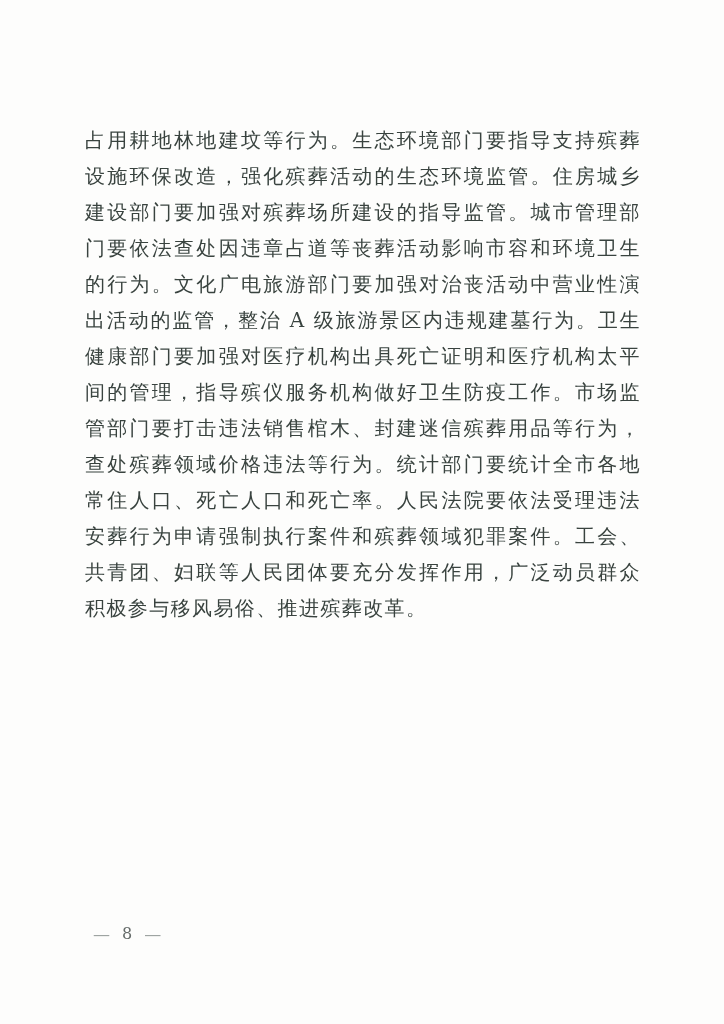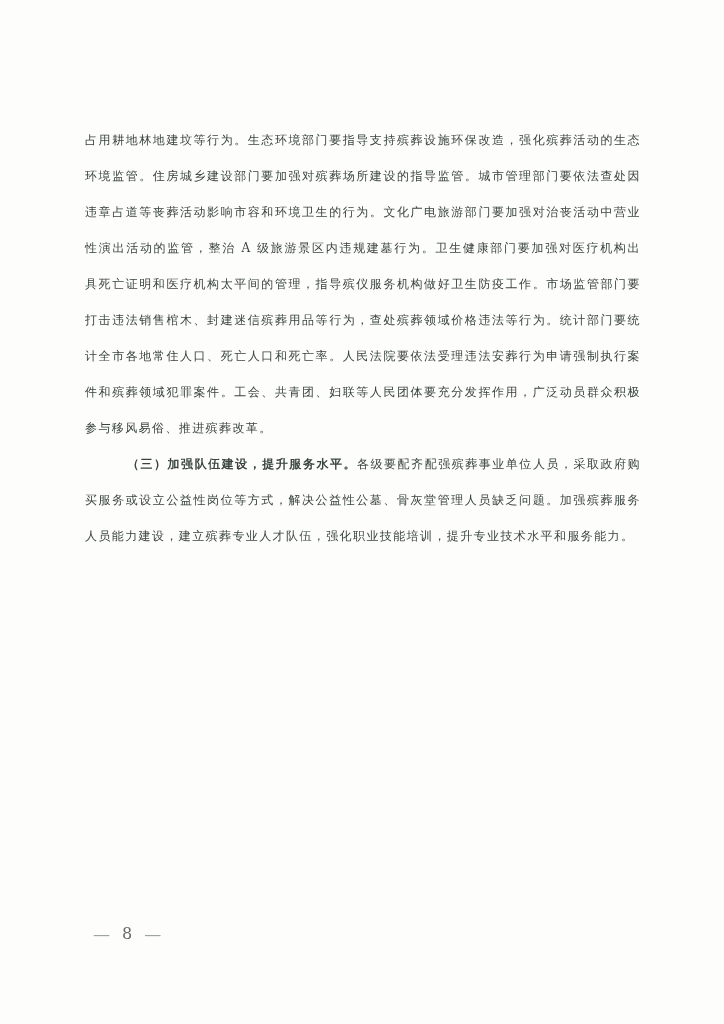--- a/index.html
+++ b/index.html
@@ -21,21 +21,21 @@
     }
     .content {
       position: absolute;
       left: 85px;
       top: 122px;
       width: 556px;
       color: #39433f;
     }
     .para {
       margin: 0;
-      font-size: 12px;
+      font-size: 20px;
       line-height: 36px;
       letter-spacing: 1.4px;
       text-align: justify;
       text-justify: inter-ideograph;
     }
     .para.indent {
       text-indent: 42px;
     }
     .lead {
       font-weight: bold;
@@ -61,21 +61,20 @@
     }
   </style>
 </head>
 <body>
 
 <div class="page">
   <div class="content">
 
     <p class="para"><span class="lead"></span><span>占用耕地林地建坟等行为。生态环境部门要指导支持殡葬设施环保改造，强化殡葬活动的生态环境监管。住房城乡建设部门要加强对殡葬场所建设的指导监管。城市管理部门要依法查处因违章占道等丧葬活动影响市容和环境卫生的行为。文化广电旅游部门要加强对治丧活动中营业性演出活动的监管，整治 A 级旅游景区内违规建墓行为。卫生健康部门要加强对医疗机构出具死亡证明和医疗机构太平间的管理，指导殡仪服务机构做好卫生防疫工作。市场监管部门要打击违法销售棺木、封建迷信殡葬用品等行为，查处殡葬领域价格违法等行为。统计部门要统计全市各地常住人口、死亡人口和死亡率。人民法院要依法受理违法安葬行为申请强制执行案件和殡葬领域犯罪案件。工会、共青团、妇联等人民团体要充分发挥作用，广泛动员群众积极参与移风易俗、推进殡葬改革。</span></p>
 
-    <p class="para indent"><span class="lead">（三）加强队伍建设，提升服务水平。</span><span>各级要配齐配强殡葬事业单位人员，采取政府购买服务或设立公益性岗位等方式，解决公益性公墓、骨灰堂管理人员缺乏问题。加强殡葬服务人员能力建设，建立殡葬专业人才队伍，强化职业技能培训，提升专业技术水平和服务能力。</span></p>
 
 
   </div>
 
   <div class="footer">
     <span class="dash">—</span>
     <span class="num">8</span>
     <span class="dash">—</span>
   </div>
 </div>

